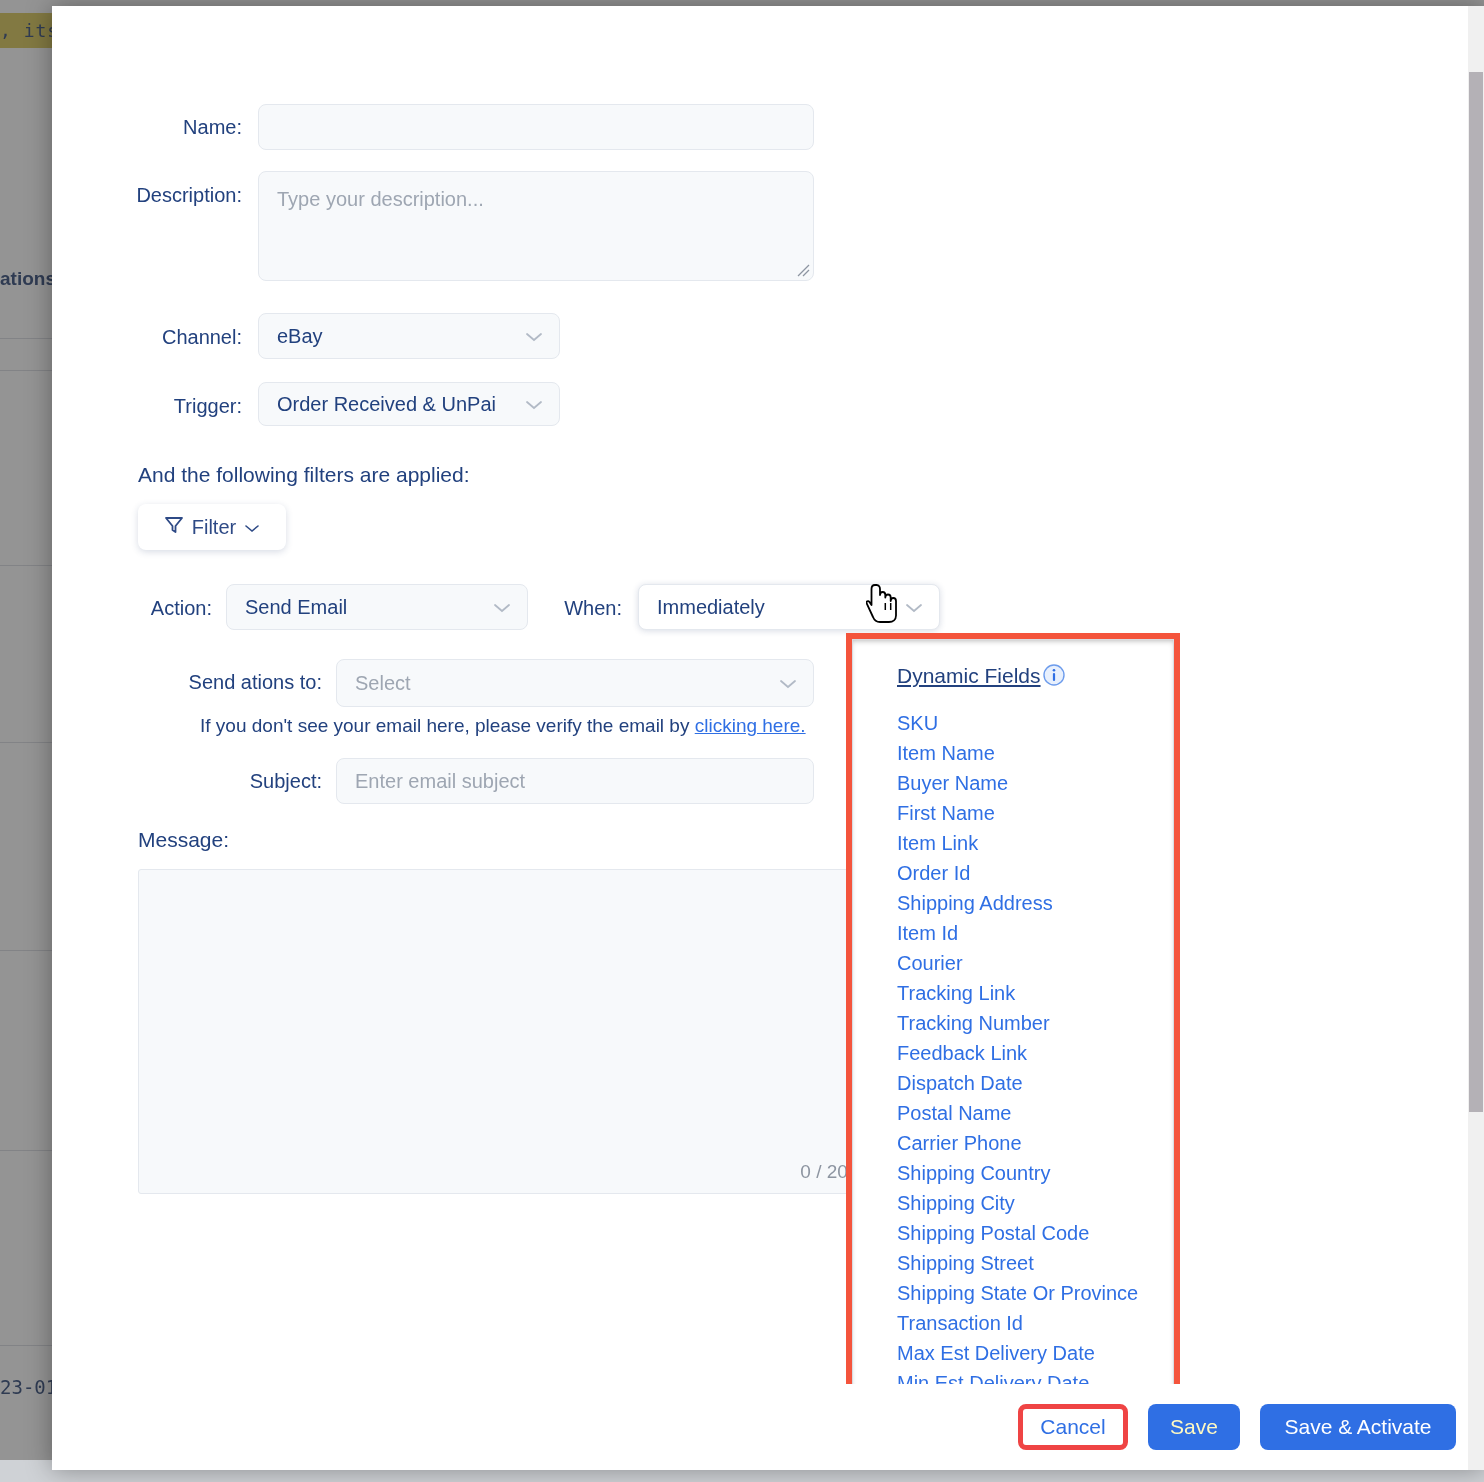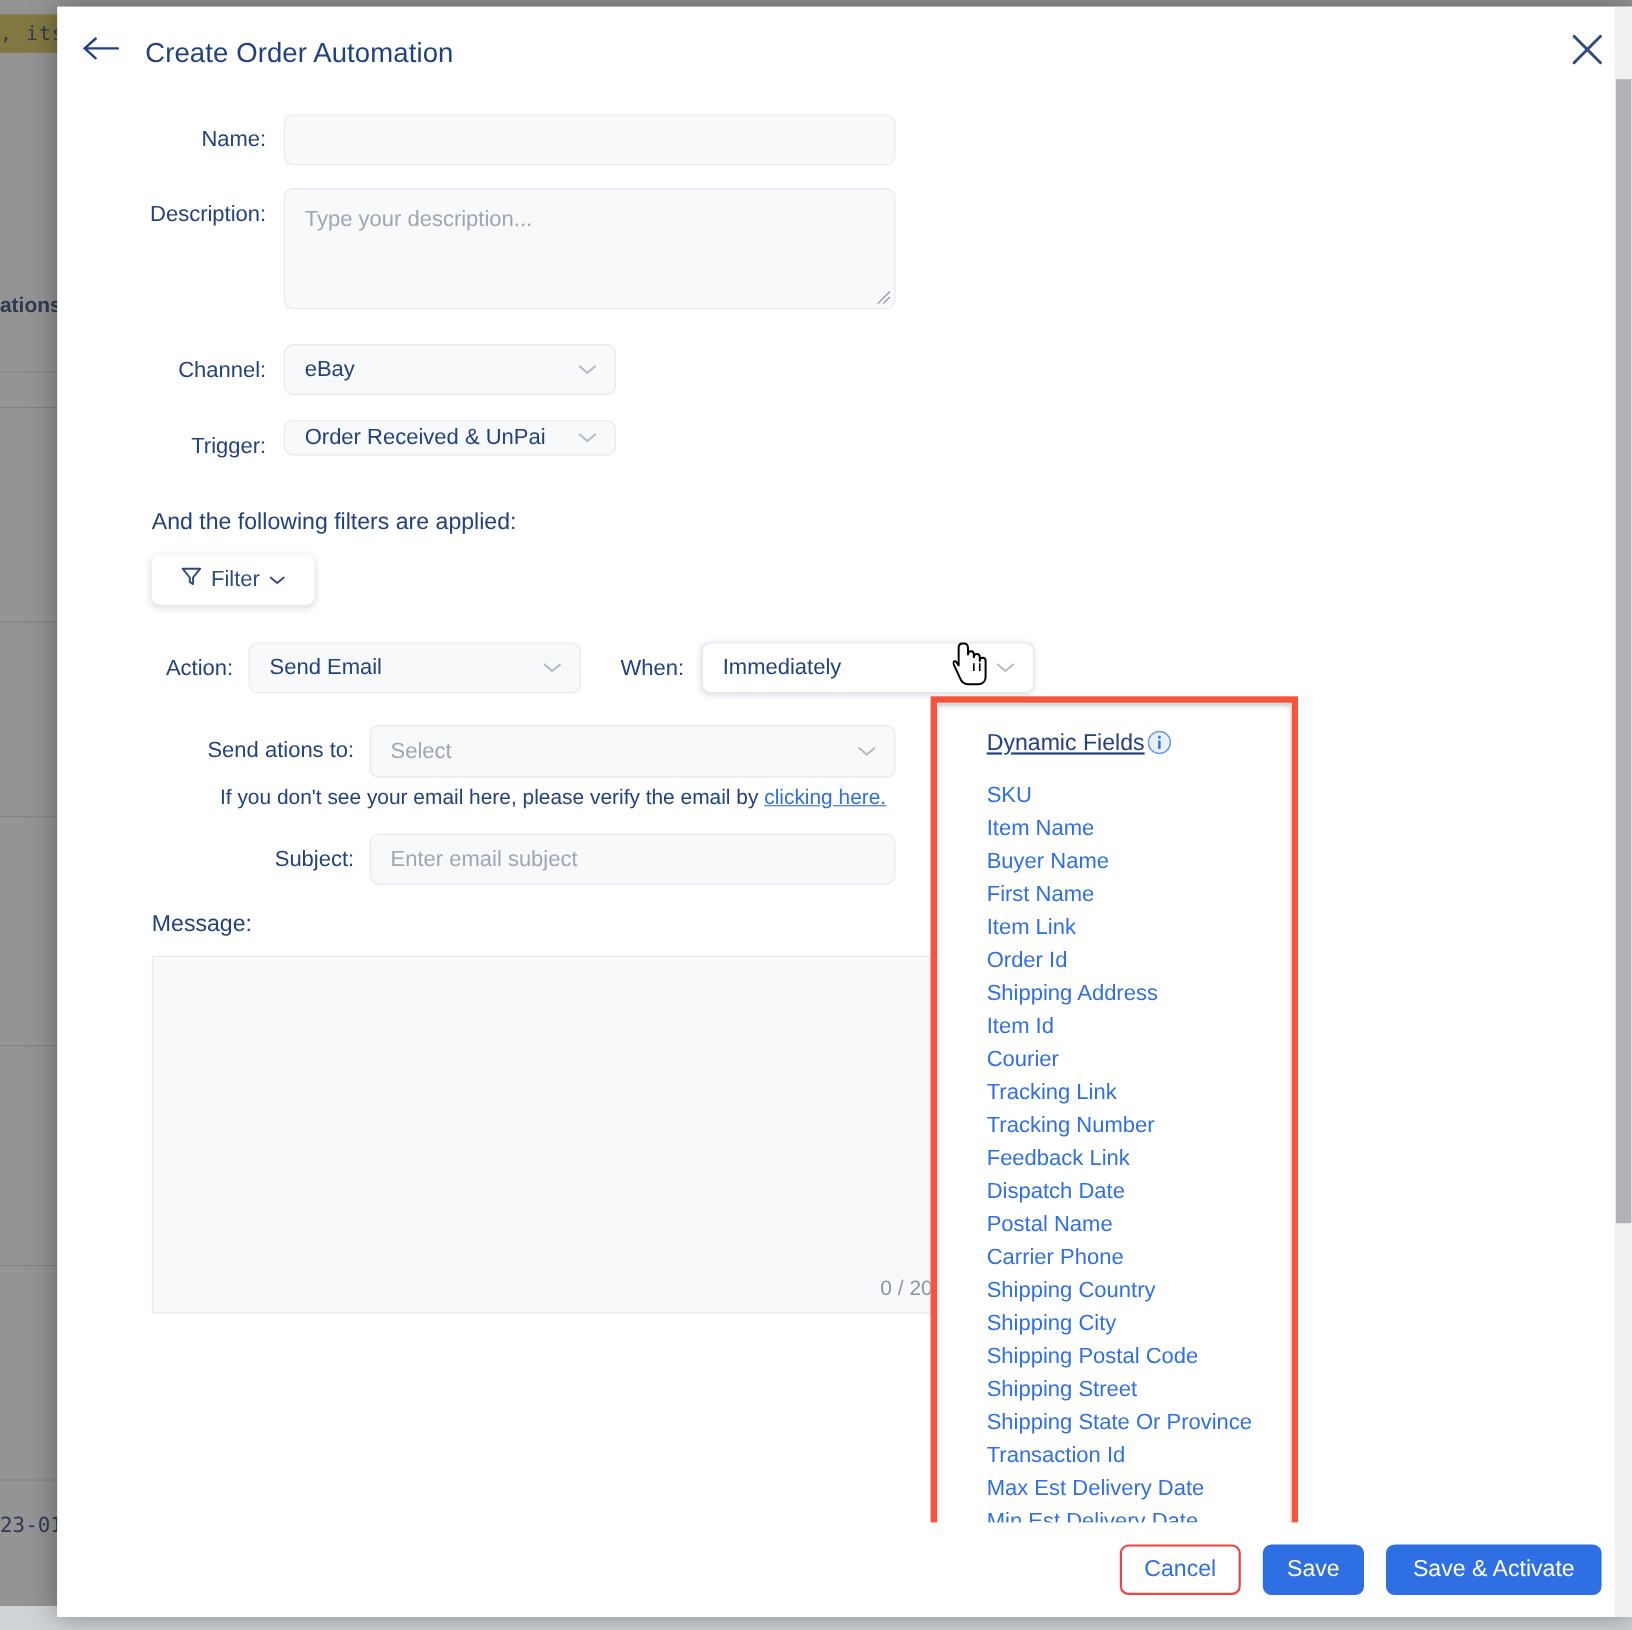--- a/index.html
+++ b/index.html
@@ -98,21 +98,21 @@
   #desc-input  {
     left: 206px; top: 165px; width: 556px; height: 110px;
     padding: 14px 18px; resize: none; line-height: 1.35;
   }
   #desc-grip { position:absolute; left:742px; top:255px; width:16px; height:16px; }
 
   #channel-label { left: 50px; top: 320px; width: 140px; }
   #channel-sel   { left: 206px; top: 307px; width: 302px; height: 46px; }
 
   #trigger-label { left: 55px; top: 389px; width: 135px; }
-  #trigger-sel   { left: 206px; top: 376px; width: 302px; height: 32px; }
+  #trigger-sel   { left: 206px; top: 376px; width: 302px; height: 44px; }
 
   #filters-text {
     position: absolute; left: 86px; top: 457px; color: #22417e; font-size: 21px;
   }
   #filter-btn {
     position: absolute; left: 86px; top: 498px; width: 148px; height: 46px;
     background: #ffffff; border-radius: 8px;
     box-shadow: 0 2px 7px rgba(40,60,110,0.18);
     display: flex; align-items: center; justify-content: center; gap: 8px;
     color: #2e4a86; font-size: 20px; cursor: pointer;
@@ -175,21 +175,21 @@
   #footer {
     position: absolute; left: 0; bottom: 0; width: 1432px; height: 86px;
     background: #ffffff; display: flex; align-items: center;
     justify-content: flex-end; gap: 20px; padding-right: 28px;
   }
   .btn {
     height: 46px; border-radius: 8px; font-size: 21px; cursor: pointer;
     display: flex; align-items: center; justify-content: center;
     font-family: "Liberation Sans", sans-serif;
   }
-  #cancel-btn { width: 110px; background:#fff; color:#2f6fe4; border:2px solid #ef4444; }
+  #cancel-btn { width: 110px; background:#fff; color:#2f6fe4; border:5px solid #ef4444; }
   #save-btn { width: 92px; background:#2f6fe4; color:#fef9c3; border:none; }
   #save-activate-btn { width: 196px; background:#2f6fe4; color:#fff; border:none; }
 
   
   #modal-scroll-track {
     position: absolute; right: 0; top: 0; width: 16px; height: 1464px;
     background: #f0f0f0;
   }
   #modal-scroll-thumb {
     position: absolute; right: 1px; top: 66px; width: 14px; height: 1040px;
@@ -215,35 +215,20 @@
   <div class="bg-row-line" style="top:950px"></div>
   <div class="bg-row-line" style="top:1150px"></div>
   <div class="bg-row-line" style="top:1345px"></div>
   <div id="bg-date">23-01-</div>
 </div>
 <div id="bg-scrim"></div>
 <div id="bg-bottombar"></div>
 
 <div id="modal">
 
-  <div id="modal-header">
-    <div id="back-arrow">
-      <svg width="36" height="24" viewBox="0 0 36 24" fill="none" stroke="#22417e" stroke-width="2.2" stroke-linecap="round" stroke-linejoin="round">
-        <line x1="2" y1="12" x2="32" y2="12"></line>
-        <polyline points="12,3 2,12 12,21"></polyline>
-      </svg>
-    </div>
-    <div id="modal-title">Create Order Automation</div>
-    <div id="close-x">
-      <svg width="34" height="34" viewBox="0 0 34 34" fill="none" stroke="#2f4a82" stroke-width="2.6" stroke-linecap="round">
-        <line x1="5" y1="5" x2="29" y2="29"></line>
-        <line x1="29" y1="5" x2="5" y2="29"></line>
-      </svg>
-    </div>
-  </div>
 
   <div class="lbl" id="name-label">Name:</div>
   <input class="ipt" id="name-input" type="text" placeholder="" style="">
 
   <div class="lbl" id="desc-label">Description:</div>
   <textarea class="ipt" id="desc-input" placeholder="Type your description..." style=""></textarea>
   <div id="desc-grip">
     <svg width="16" height="16" viewBox="0 0 16 16" stroke="#8d95a1" stroke-width="1.2">
       <line x1="15" y1="4" x2="4" y2="15"></line>
       <line x1="15" y1="9" x2="9" y2="15"></line>

